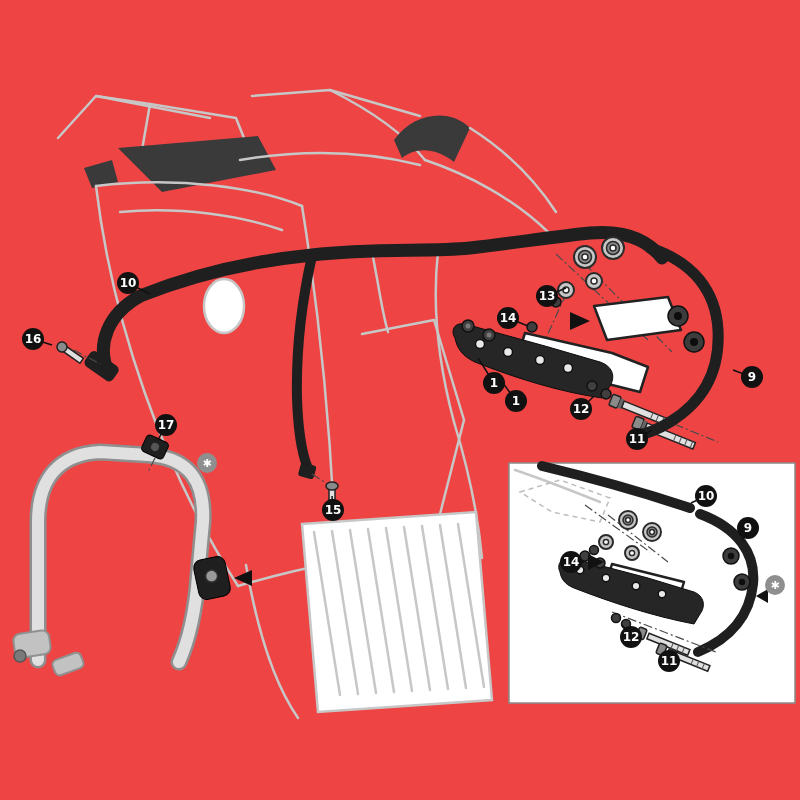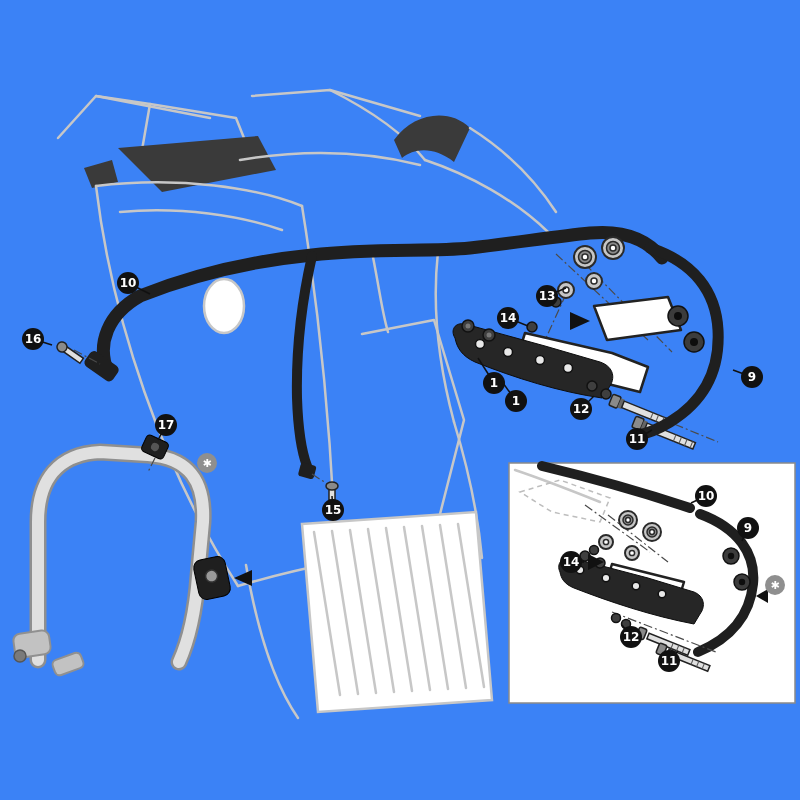--- a/index.html
+++ b/index.html
@@ -1,16 +1,16 @@
 <!DOCTYPE html>
 <html><head>
 <meta charset="utf-8">
 <style>
   html,body{margin:0;padding:0;background:#fff;}
-  .page{width:800px;height:800px;position:relative;background:#3b82f6;overflow:hidden;}
+  .page{width:800px;height:800px;position:relative;background:#ef4444;overflow:hidden;}
   svg{display:block;}
   .lg{stroke:#c7c7c7;fill:none;stroke-width:2.5;stroke-linejoin:round;stroke-linecap:round;}
   .lgf{fill:#ffffff;stroke:#c7c7c7;stroke-width:2.5;}
   .dk{fill:#3a3a3a;stroke:none;}
   .tube{stroke:#1f1f1f;fill:none;stroke-linecap:round;stroke-linejoin:round;}
   .gout{stroke:#8f8f8f;stroke-width:17;fill:none;stroke-linecap:round;stroke-linejoin:round;}
   .gin{stroke:#e0e0e0;stroke-width:12;fill:none;stroke-linecap:round;stroke-linejoin:round;}
   .dash{stroke:#4a4a4a;stroke-width:1.2;fill:none;stroke-dasharray:9 3 2 3;}
   .dashlight{stroke:#bdbdbd;stroke-width:1.5;fill:none;stroke-dasharray:5 4;}
   .plate{fill:#262626;stroke:#0d0d0d;stroke-width:1;}

